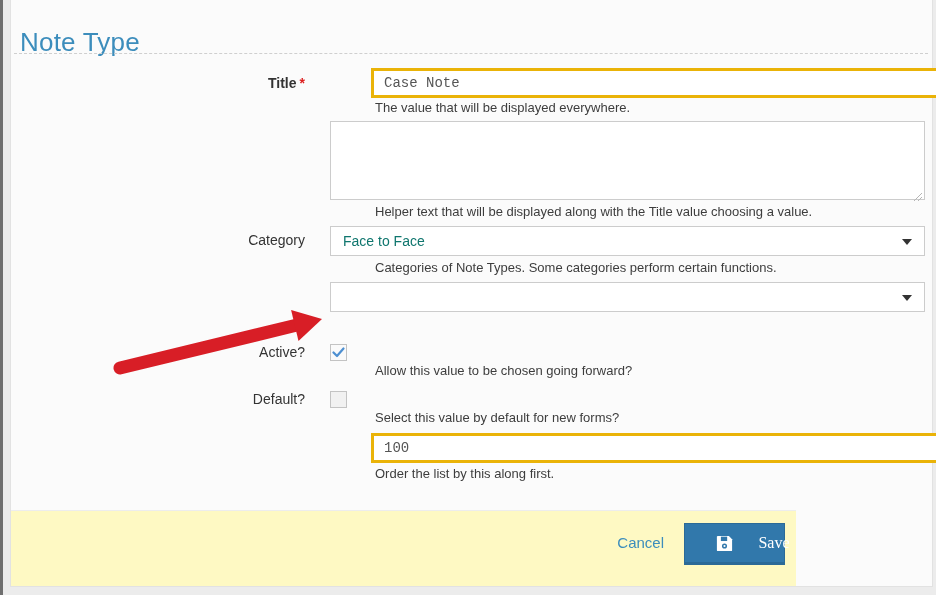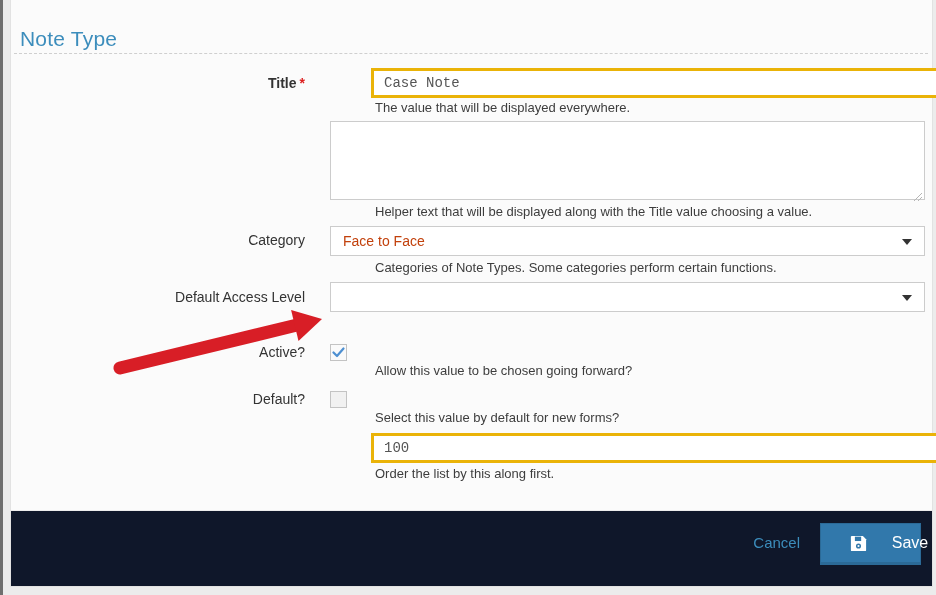--- a/index.html
+++ b/index.html
@@ -16,21 +16,21 @@
     background: #6f6f6f;
   }
   .panel {
     position: absolute; left: 10px; top: 0; width: 923px; height: 587px;
     background: #fbfbfb;
     border: 1px solid #e2e2e2;
     border-top: none;
   }
   .page-title {
     position: absolute; left: 9px; top: 27px;
-    font-size: 21px; font-weight: 400; color: #3c8dbc;
+    font-size: 26px; font-weight: 400; color: #3c8dbc;
     letter-spacing: 0.2px;
   }
   .title-divider {
     position: absolute; left: 3px; top: 53px; width: 914px;
     border-bottom: 1px dashed #cfcfcf;
   }
   .field-label {
     position: absolute; left: 3px; width: 291px;
     text-align: right; font-size: 14px; color: #333;
   }
@@ -52,49 +52,49 @@
     border-radius: 0; outline: none; display: block;
   }
   .grip {
     position: absolute; right: 2px; bottom: 2px; width: 10px; height: 10px;
     cursor: nwse-resize;
   }
   .select {
     position: relative; width: 100%; height: 30px;
     border: 1px solid #ccc; background: #fff;
     display: flex; align-items: center;
-    padding: 0 12px 0 12px; font-size: 14px; color: #c2410c;
+    padding: 0 12px 0 12px; font-size: 14px; color: #0f766e;
     cursor: pointer;
   }
   .select .caret { position: absolute; right: 12px; top: 12px; line-height: 0; }
   .helper {
     position: absolute; left: 319px; width: 600px;
     font-size: 13px; color: #3d3d3d; margin-left: 45px;
   }
   .checkbox {
     position: absolute; left: 319px; width: 17px; height: 17px;
     border: 1px solid #c3c3c3; background: #f1f1f1; cursor: pointer;
     display: flex; align-items: center; justify-content: center;
   }
   .checkbox.checked { background: #fafafa; }
   .footer {
-    position: absolute; left: 0; bottom: 0; width: 921px; height: 76px;
-    border-top: 1px solid #ededed; background: #0f172a;
+    position: absolute; left: 0; bottom: 0; width: 785px; height: 76px;
+    border-top: 1px solid #ededed; background: #fef9c3;
     display: flex; justify-content: flex-end; align-items: flex-start;
     padding: 12px 11px 0 0;
   }
   .cancel-link {
     color: #3c8dbc; font-size: 15px; text-decoration: none;
     margin: 11px 20px 0 0; cursor: pointer;
   }
   .save-button {
     width: 101px; height: 42px;
     background: #3178ab; color: #fff;
     border: 1px solid #2b6a97; border-bottom: 3px solid #2b6a97;
-    font-size: 16px; font-family: Liberation Sans, sans-serif;
+    font-size: 16px; font-family: Liberation Serif, serif;
     display: flex; align-items: center; justify-content: center; gap: 24px;
     cursor: pointer;
     padding-left: 36px;
   }
   .annotation-arrow { position: absolute; left: 80px; top: 295px; pointer-events: none; }
 </style>
 </head>
 <body>
 
 <div class="window-edge"></div>
@@ -126,21 +126,20 @@
       <span>Face to Face</span>
       <span class="caret">
         <svg width="10" height="6" viewBox="0 0 10 6">
             <polygon points="0,0 10,0 5,6" fill="#333"></polygon>
           </svg>
       </span>
     </div>
   </div>
   <div class="helper" style="top:260px">Categories of Note Types. Some categories perform certain functions.</div>
 
-  <div class="field-label" style="top:289px">Default Access Level</div>
   <div class="control" style="top:282px">
     <div class="select">
       <span></span>
       <span class="caret">
         <svg width="10" height="6" viewBox="0 0 10 6">
             <polygon points="0,0 10,0 5,6" fill="#333"></polygon>
           </svg>
       </span>
     </div>
   </div>

